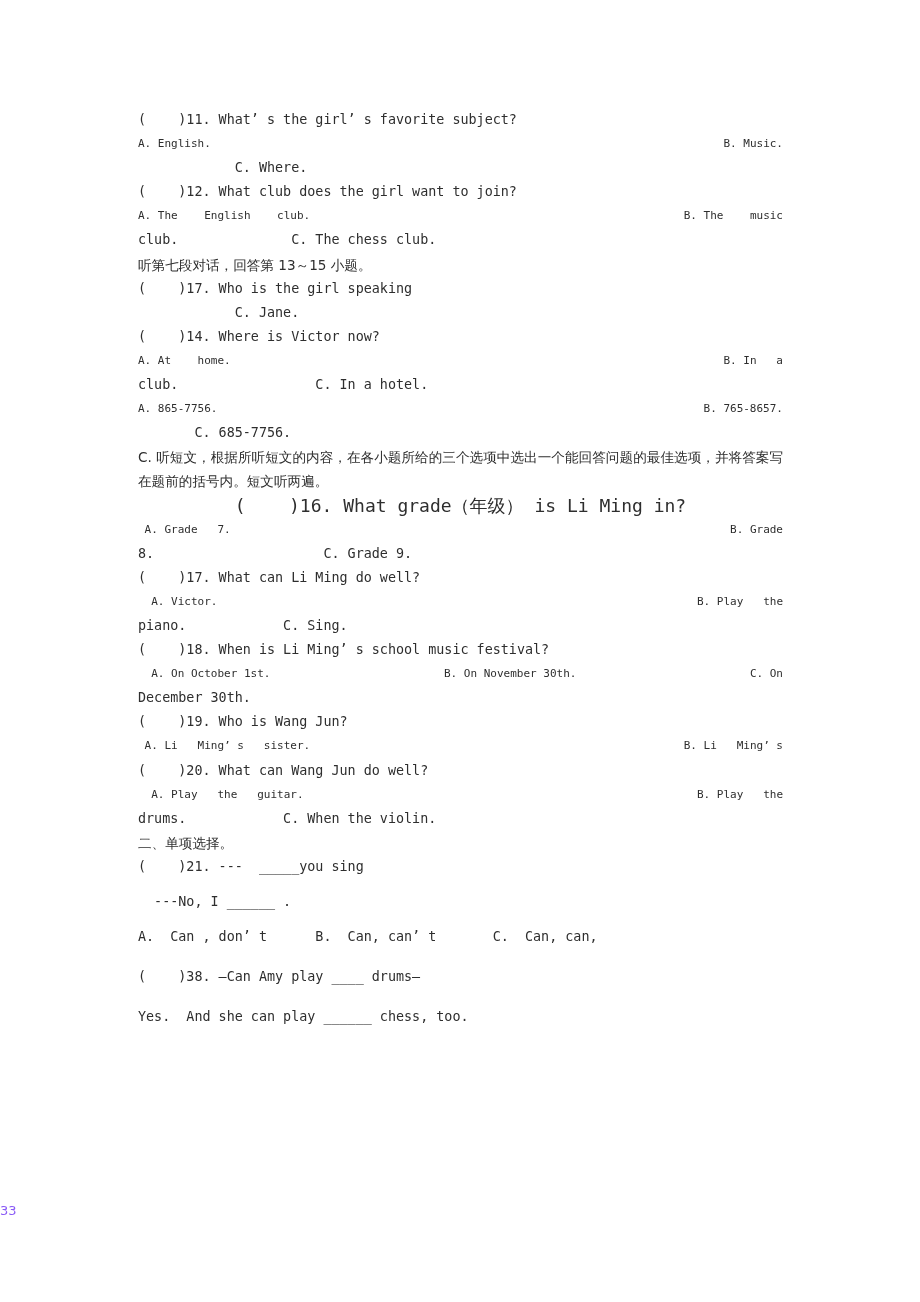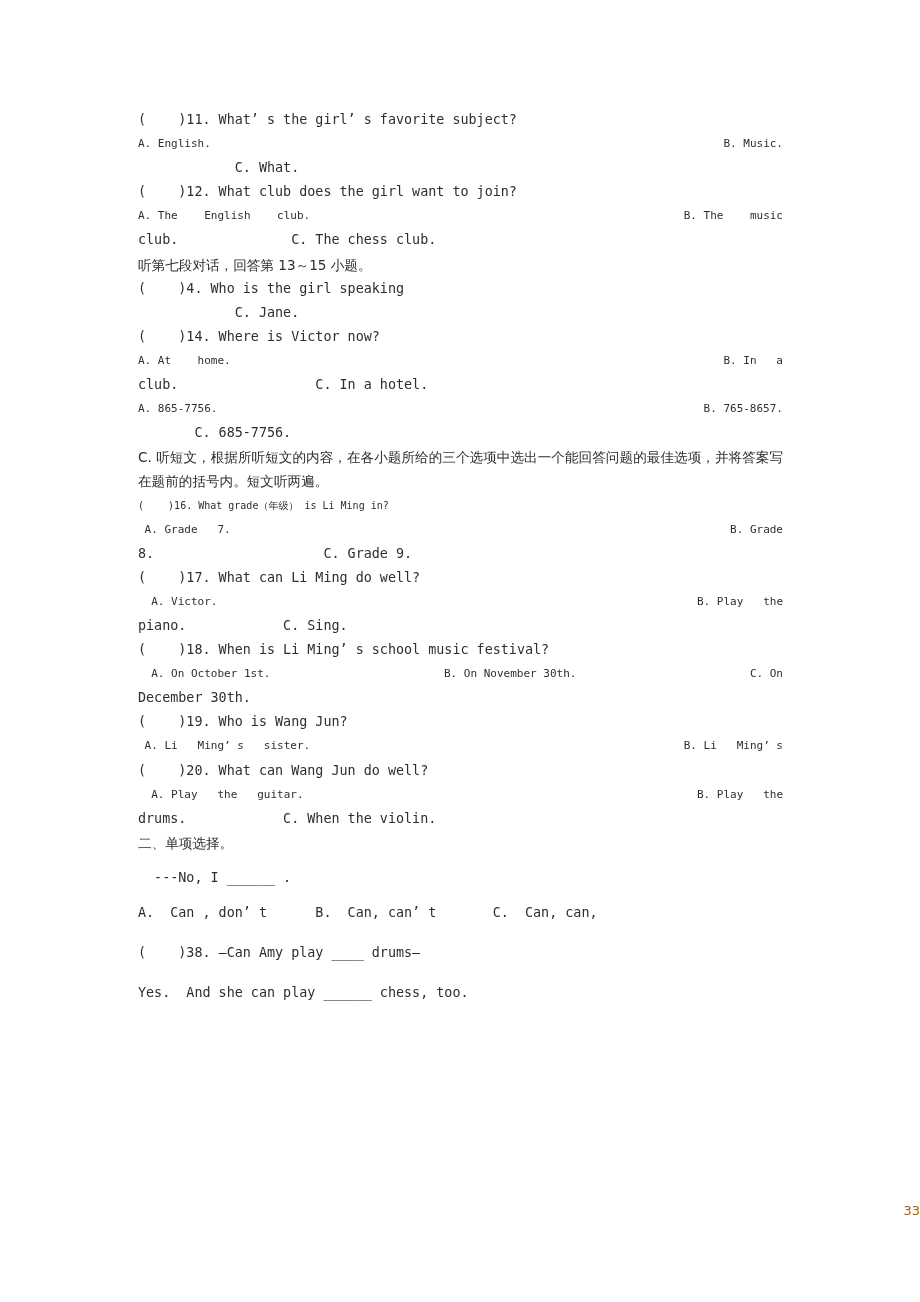--- a/index.html
+++ b/index.html
@@ -60,68 +60,69 @@
     font-family: "DejaVu Sans", "Liberation Sans", sans-serif;
     font-size: 13.6px;
     line-height: 24.1px;
     color: #2e2e2e;
     text-align: justify;
     text-justify: inter-character;
     width: 645px;
   }
   .mixed {
     font-family: "DejaVu Sans Mono", "Liberation Mono", monospace;
-    font-size: 10px;
+    font-size: 18px;
     line-height: 24.1px;
     height: 24.1px;
     color: #2e2e2e;
     white-space: pre;
+    text-align: center;
   }
   .mixed .han {
     font-family: "DejaVu Sans", "Liberation Sans", sans-serif;
   }
   
   .gap-sm { height: 11px; }
   .gap-md { height: 16px; }
 
   .pagenum {
     position: absolute;
     left: 0;
     top: 1203px;
     width: 920px;
-    text-align: right;
+    text-align: left;
     font-family: "DejaVu Sans", "Liberation Sans", sans-serif;
     font-size: 13px;
-    color: #a16207;
+    color: #8b5cf6;
   }
 </style>
 </head>
 <body>
 
 <div class="page">
 
   <div class="content">
 
     <div class="line">(    )11. What’ s the girl’ s favorite subject?</div>
     <div class="jline">
       <span>A. English.</span>
       <span>B. Music.</span>
     </div>
-    <div class="line">            C. What.</div>
+    <div class="line">            C. Where.</div>
 
     <div class="line">(    )12. What club does the girl want to join?</div>
     <div class="jline">
       <span>A. The    English    club.</span>
       <span>B. The    music</span>
     </div>
     <div class="line">club.              C. The chess club.</div>
 
     <div class="cn">听第七段对话，回答第 13～15 小题。</div>
 
-    <div class="line">(    )4. Who is the girl speaking</div>
+    <div class="line">(    )17. Who is the girl speaking</div>
     <div class="line">            C. Jane.</div>
 
     <div class="line">(    )14. Where is Victor now?</div>
     <div class="jline">
       <span>A. At    home.</span>
       <span>B. In   a</span>
     </div>
     <div class="line">club.                 C. In a hotel.</div>
 
     <div class="jline">
@@ -162,20 +163,21 @@
 
     <div class="line">(    )20. What can Wang Jun do well?</div>
     <div class="jline">
       <span>  A. Play   the   guitar.</span>
       <span>B. Play   the</span>
     </div>
     <div class="line">drums.            C. When the violin.</div>
 
     <div class="cn">二、单项选择。</div>
 
+    <div class="line">(    )21. ---  _____you sing</div>
     <div class="gap-sm"></div>
     <div class="line">  ---No, I ______ .</div>
     <div class="gap-sm"></div>
     <div class="line">A.  Can , don’ t      B.  Can, can’ t       C.  Can, can,</div>
     <div class="gap-md"></div>
 
     <div class="line">(    )38. —Can Amy play ____ drums—</div>
     <div class="gap-md"></div>
     <div class="line">Yes.  And she can play ______ chess, too.</div>
 

